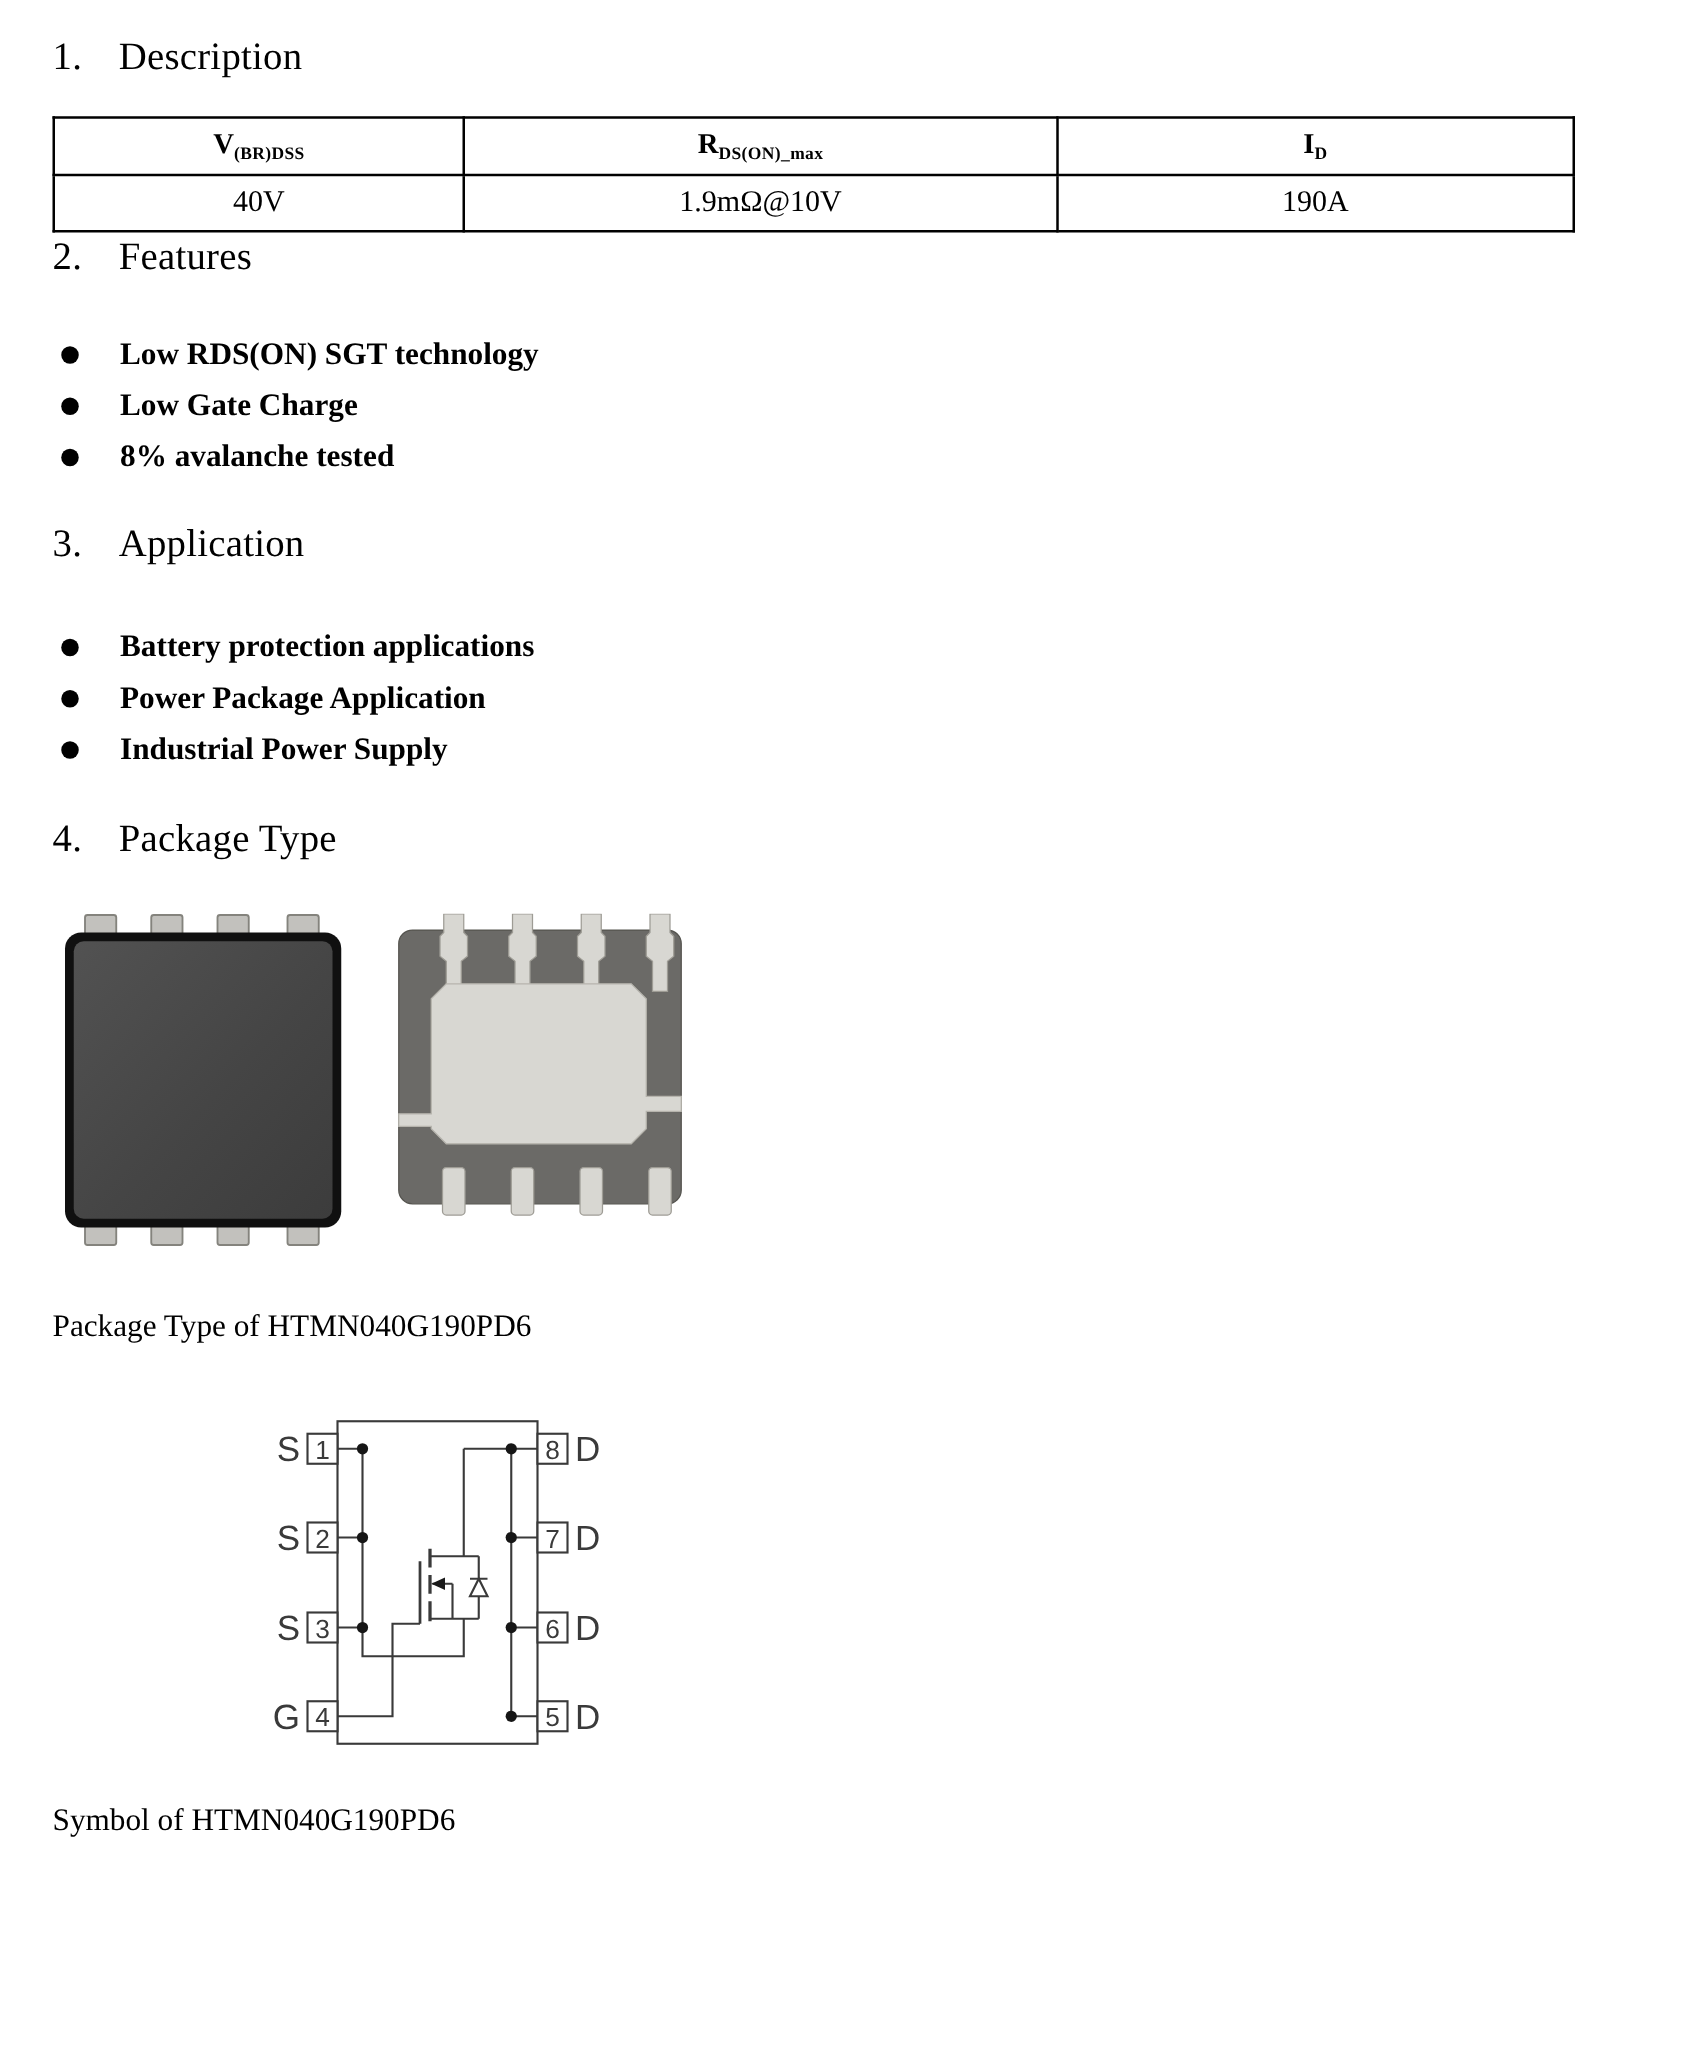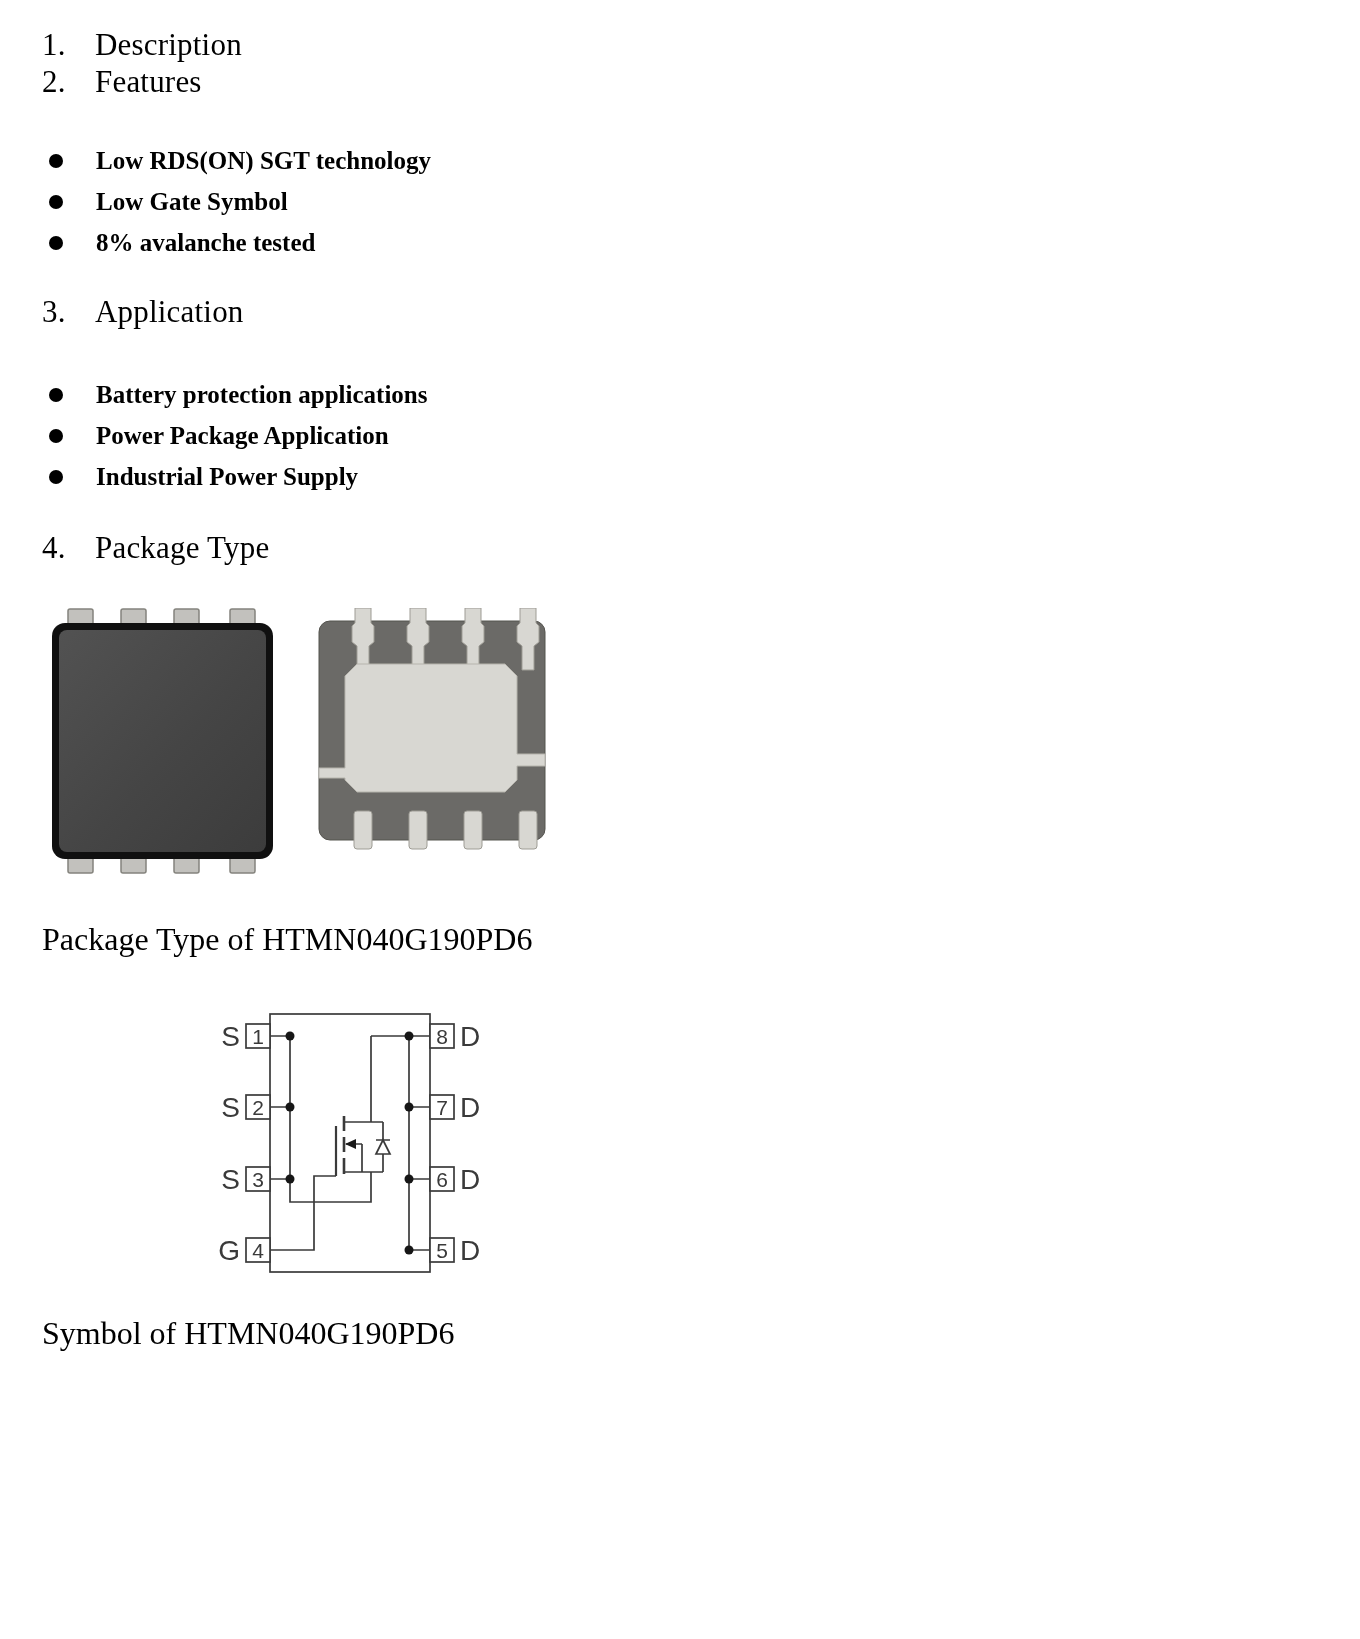--- a/index.html
+++ b/index.html
@@ -21,45 +21,61 @@
   .h-feat{margin-bottom:40px;}
   .h-app{margin-top:30px;margin-bottom:44px;}
   .h-pkg{margin-top:32px;margin-bottom:42px;}
   .h-sym{margin-top:48px;}
 
   ul.bullets{list-style:none;margin:0;padding:0;}
   ul.bullets li{display:flex;align-items:center;height:41px;font-size:25px;font-weight:bold;}
   .dot{width:14px;height:14px;border-radius:50%;background:#000;margin:0 33px 0 7px;flex:none;}
 
   .pkg-row{display:flex;gap:42px;align-items:flex-start;margin-left:8px;}
-  .caption{font-size:32px;line-height:30px;}
+  .caption{font-size:25px;line-height:30px;}
   .caption-pkg{margin-top:50px;}
   .symbol-wrap{margin-left:150px;margin-top:22px;}
   .caption-sym{margin-top:8px;}
 </style>
 </head>
 <body>
 
 <div class="page">
 
   <section>
     <h1 class="h-desc"><span class="hnum">1.</span><span>Description</span></h1>
 
+    <table class="spec">
+      <thead>
+        <tr>
+          <th class="c1"><span>V</span><sub>(BR)DSS</sub></th>
+          <th class="c2"><span>R</span><sub>DS(ON)_max</sub></th>
+          <th class="c3"><span>I</span><sub>D</sub></th>
+        </tr>
+      </thead>
+      <tbody>
+        <tr>
+          <td>40V</td>
+          <td>1.9mΩ@10V</td>
+          <td>190A</td>
+        </tr>
+      </tbody>
+    </table>
   </section>
 
   <section>
     <h1 class="h-feat"><span class="hnum">2.</span><span>Features</span></h1>
     <ul class="bullets">
       <li>
           <span class="dot"></span>
           <span>Low RDS(ON) SGT technology</span>
         </li>
       <li>
           <span class="dot"></span>
-          <span>Low Gate Symbol</span>
+          <span>Low Gate Charge</span>
         </li>
       <li>
           <span class="dot"></span>
           <span>8% avalanche tested</span>
         </li>
     </ul>
   </section>
 
   <section>
     <h1 class="h-app"><span class="hnum">3.</span><span>Application</span></h1>

